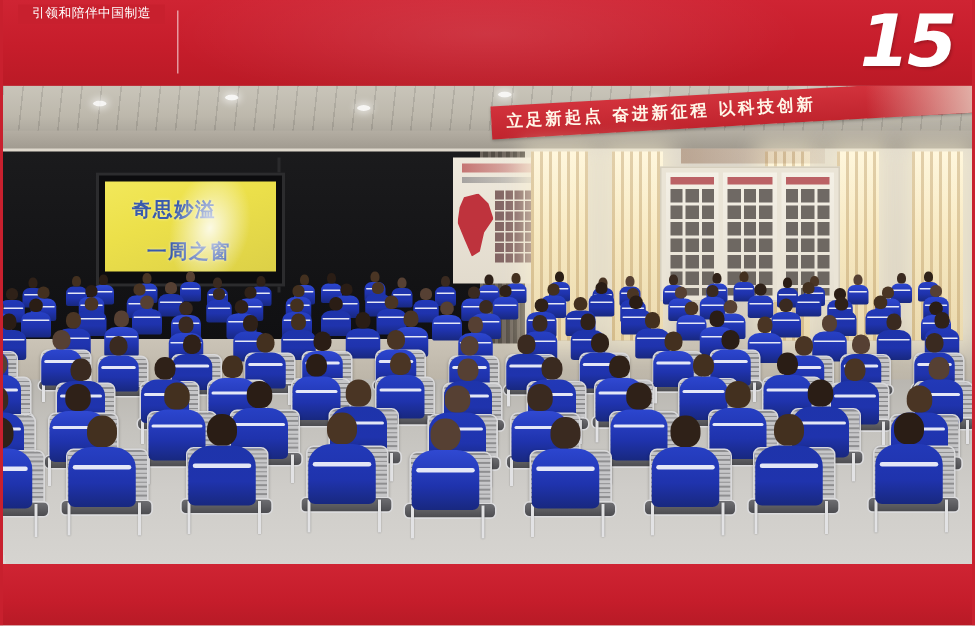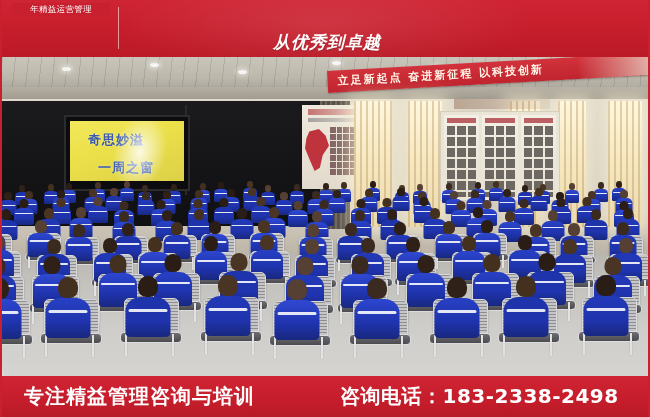--- a/index.html
+++ b/index.html
@@ -279,30 +279,30 @@
   .edge-r{position:absolute;right:0;top:0;width:2px;height:417px;background:#c8202e;z-index:7;}
 </style>
 </head>
 <body>
 
 <div class="page">
 
   <div class="header">
 
     <div class="logo">
-      <div class="logo-sub">年精益运营管理</div>
+      <div class="logo-sub">引领和陪伴中国制造</div>
     </div>
 
     <div class="sep"></div>
 
     <div class="slogan">
-      <div class="slogan-line2">从优秀到卓越</div>
     </div>
 
     <div class="years">
+      <div class="years-num">15</div>
     </div>
   </div>
 
   <div class="photo">
 
     <div class="ceiling"></div>
     <div class="ceiling-lamp" style="left:60px;top:10px"></div>
     <div class="ceiling-lamp" style="left:148px;top:6px"></div>
     <div class="ceiling-lamp" style="left:236px;top:13px"></div>
     <div class="ceiling-lamp" style="left:330px;top:4px"></div>
@@ -1538,19 +1538,17 @@
         <div class="person" style="left: 581.5px; top: 218px; width: 45px; height: 61px; z-index: 116;">
           <div class="body" style="width: 45px; height: 40px; background: linear-gradient(rgb(34, 57, 184) 0%, rgb(31, 51, 173) 60%, rgb(24, 40, 127) 100%);">
             <div class="stripe" style="top: 12px; height: 3px;"></div>
           </div>
           <div class="head" style="width: 20px; height: 21px; top: 0px; background: rgb(42, 29, 21);"></div>
         </div>
       </div>
   </div>
 
   <div class="footer">
-    <div class="footer-left">专注精益管理咨询与培训</div>
-    <div class="footer-right">咨询电话：183-2338-2498</div>
   </div>
 
   <div class="edge-l"></div>
   <div class="edge-r"></div>
 </div>
 
 </body></html>

